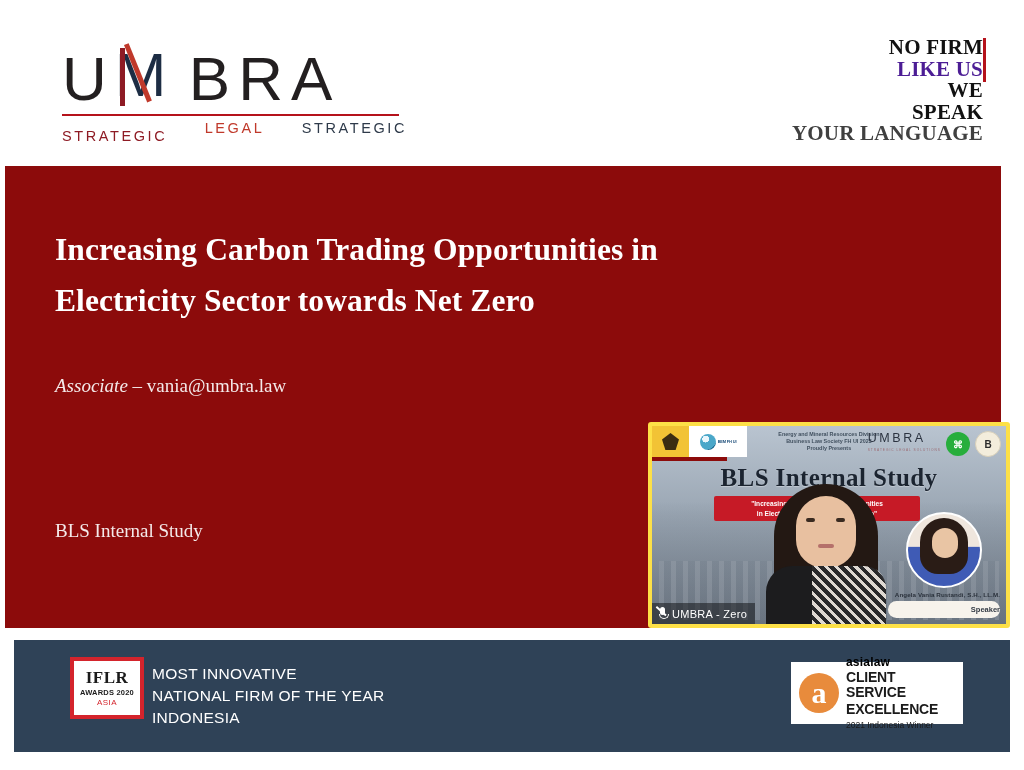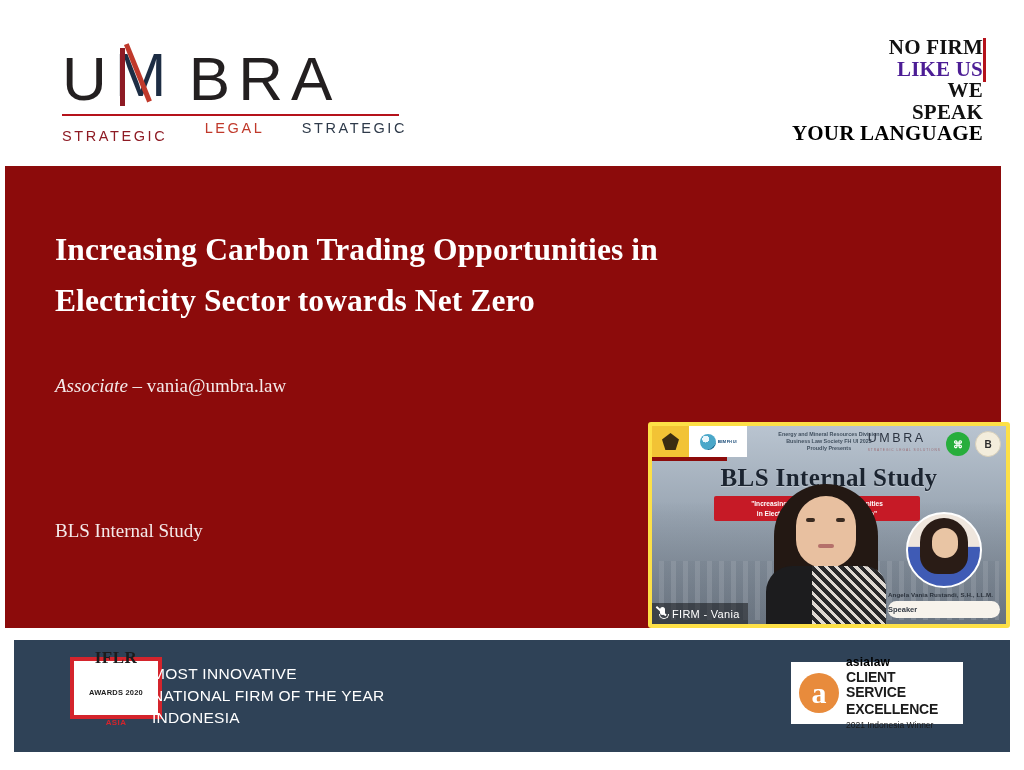--- a/index.html
+++ b/index.html
@@ -101,21 +101,21 @@
     text-align: right;
     font-family: "Liberation Serif", serif;
     font-weight: bold;
     font-size: 21px;
     line-height: 21.5px;
     letter-spacing: 0.2px;
   }
   #tagline .ln { display: block; white-space: nowrap; }
   #tagline .c-black { color: #111111; }
   #tagline .c-navy  { color: #4c1d95; }
-  #tagline .c-red   { color: #000000; margin-left: 43px; }
+  #tagline .c-red   { color: #404040; margin-left: 43px; }
   #tagline-bar {
     position: absolute;
     right: 38px; top: 38px;
     width: 3px; height: 44px;
     background: #b5121b;
   }
 
   
   #band {
     position: absolute;
@@ -326,21 +326,21 @@
       repeating-linear-gradient(45deg, #efe9e2 0 3px, #2a2a2c 3px 7px),
       #2a2a2c;
     border-radius: 0 22px 0 0;
     opacity: .92;
   }
   
   #vid-speaker-card {
     position: absolute;
     right: 6px; bottom: 6px;
     width: 112px;
-    text-align: left;
+    text-align: right;
     z-index: 4;
   }
   #vid-speaker-photo {
     width: 76px; height: 76px; border-radius: 50%;
     margin: 0 auto 3px;
     background: radial-gradient(circle at 50% 38%, #f6e3d2 0 26%, rgba(0,0,0,0) 27%),
                 linear-gradient(180deg, #efe6dd 0 45%, #3f5bb5 46% 100%);
     border: 2px solid #ffffff;
     box-sizing: border-box;
     position: relative;
@@ -404,39 +404,38 @@
   
   #footer {
     position: absolute;
     left: 14px; top: 640px;
     width: 996px; height: 112px;
     background: #2f4257;
   }
   #iflr {
     position: absolute;
     left: 56px; top: 17px;
-    width: 92px; height: 62px;
+    width: 74px; height: 62px;
     background: #ffffff;
     border: 4px solid #d4242c;
     box-sizing: border-box;
     display: flex; flex-direction: column;
     align-items: center; justify-content: center;
     line-height: 1;
-    gap: 20px;
   }
   #iflr .t1 {
     font-family: "Liberation Serif", serif;
     font-weight: bold; font-size: 17px; color: #1b1b1b; letter-spacing: .5px;
   }
   #iflr .t2 {
     font-size: 7.5px; font-weight: bold; color: #1b1b1b;
     letter-spacing: .2px; margin-top: 3px;
   }
   #iflr .t3 {
-    font-size: 8px; font-weight: bold; color: #d4242c;
+    font-size: 8px; font-weight: normal; color: #d4242c;
     letter-spacing: .4px; margin-top: 3px;
   }
   #iflr-text {
     position: absolute;
     left: 138px; top: 23px;
     color: #ffffff;
     font-size: 15.5px;
     line-height: 22px;
     letter-spacing: .3px;
   }
@@ -581,21 +580,21 @@
       <div id="vid-speaker-name">Angela Vania Rustandi, S.H., LL.M.</div>
       <div id="vid-speaker-role">Speaker</div>
     </div>
 
     <div id="vid-namebar">
       <span id="vid-mic">
         <span class="cap"></span>
         <span class="stand"></span>
         <span class="slash"></span>
       </span>
-      <span id="vid-name">FIRM  -  Vania</span>
+      <span id="vid-name">UMBRA  -  Zero</span>
     </div>
 
   </div>
 </div>
 
 <div id="footer">
 
   <div id="iflr">
     <span class="t1">IFLR</span>
     <span class="t2">AWARDS 2020</span>

